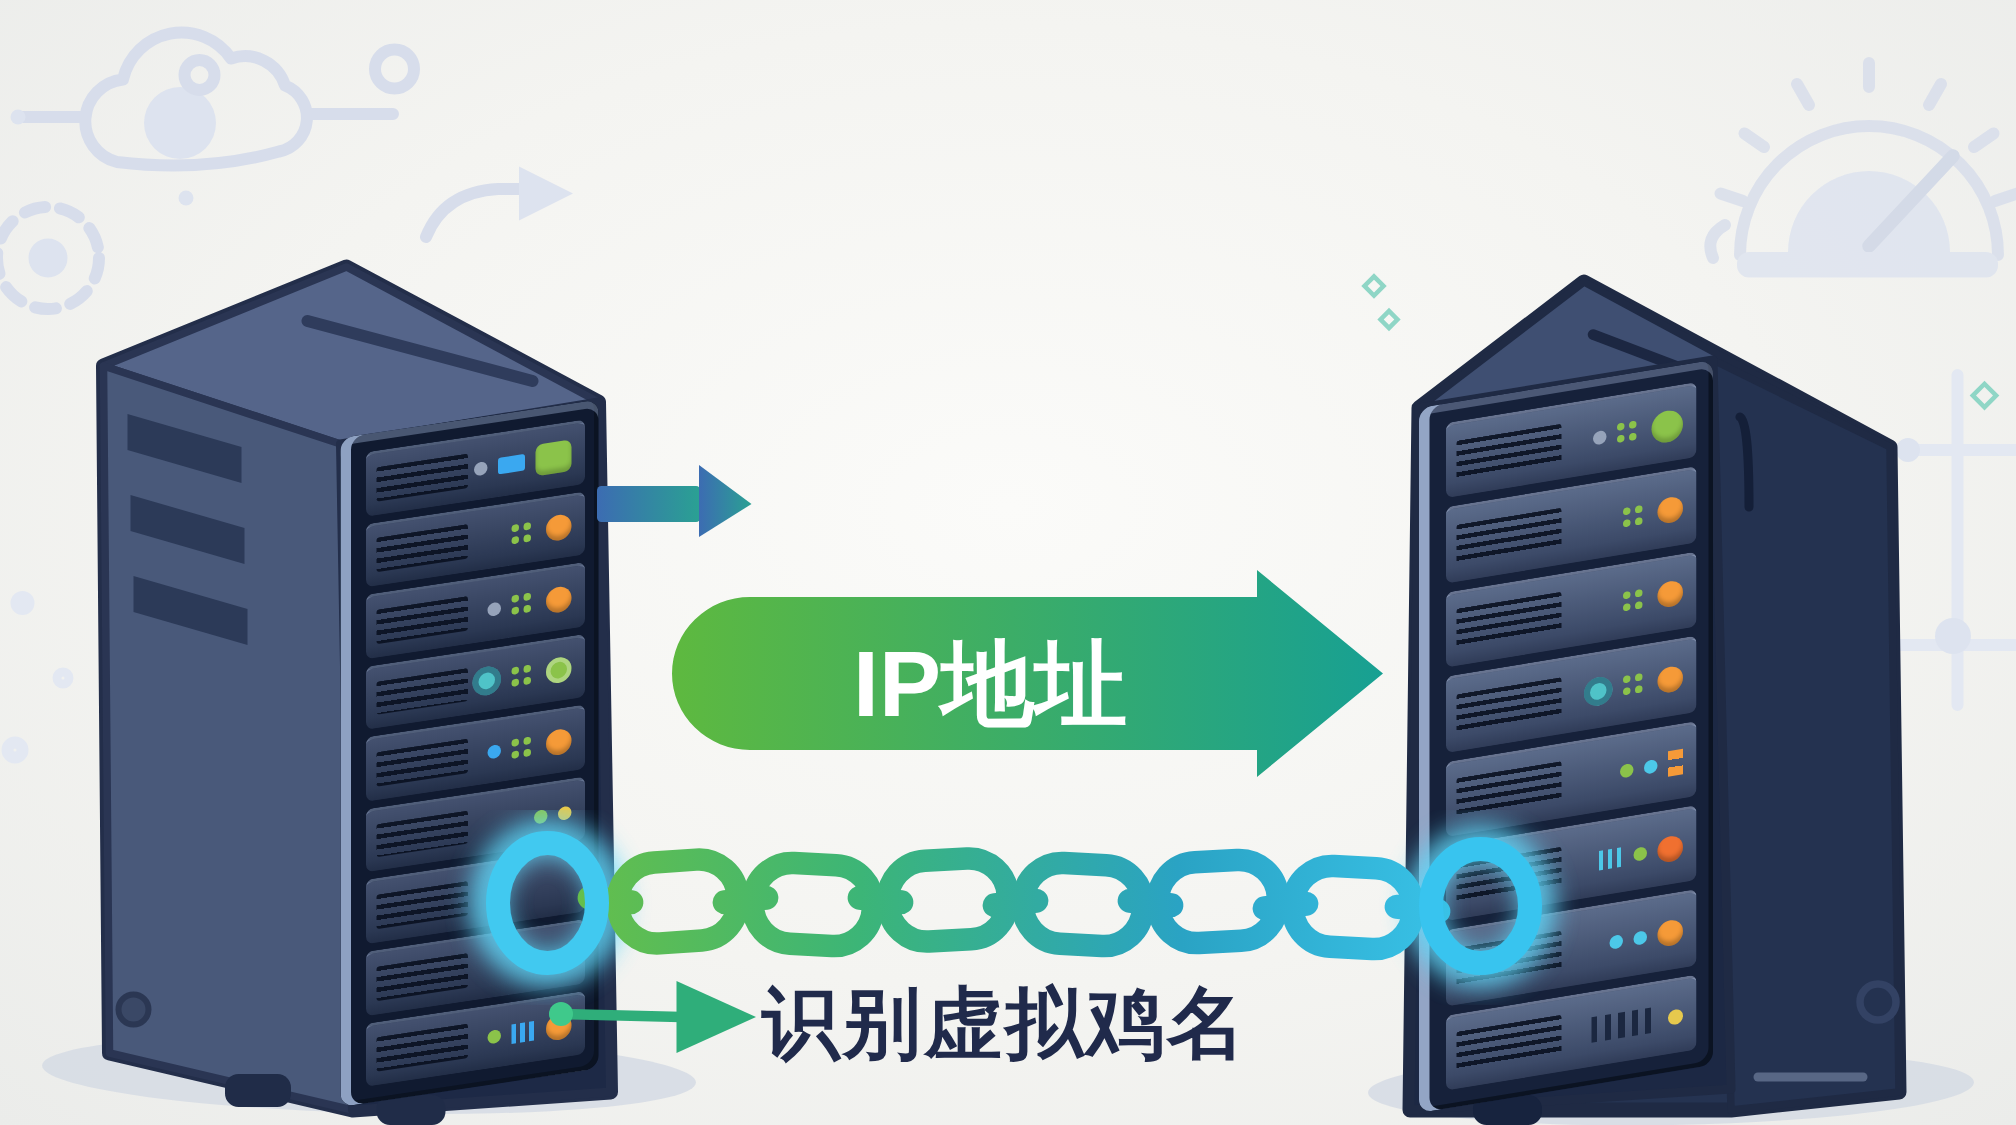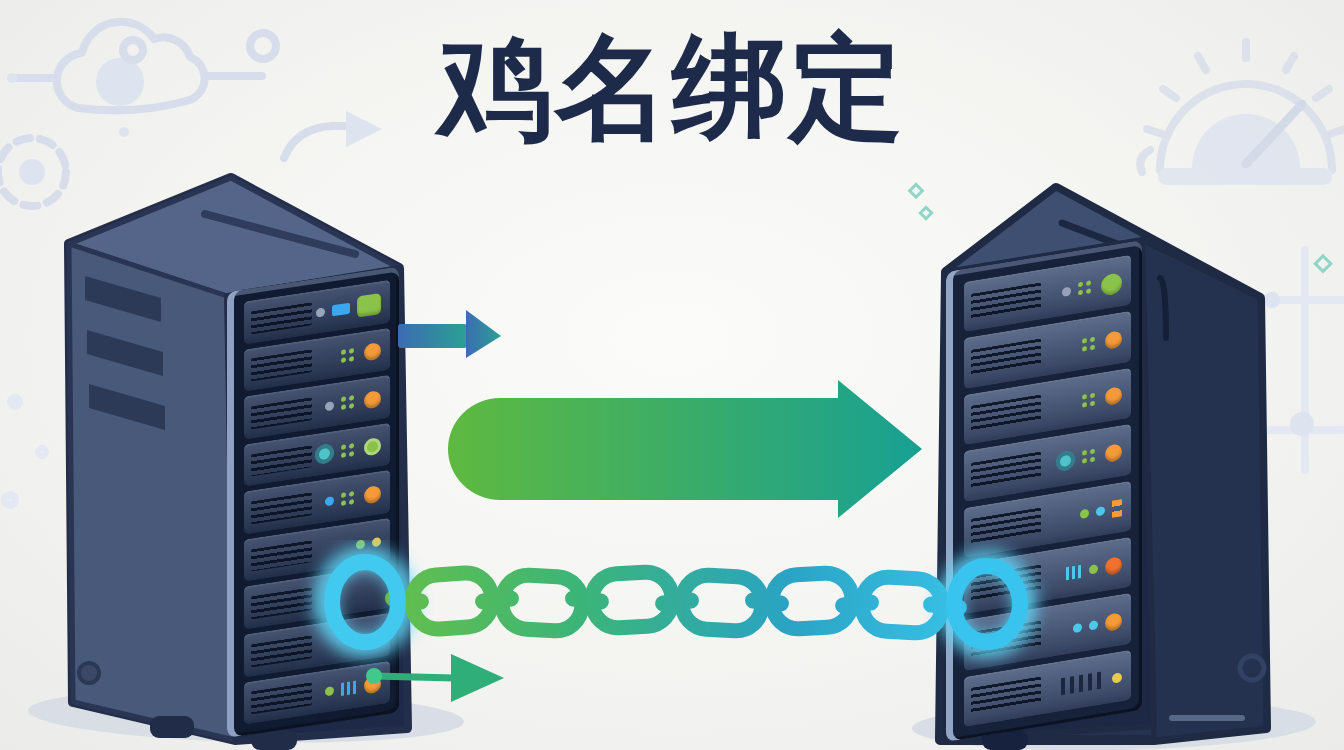--- a/index.html
+++ b/index.html
@@ -255,20 +255,21 @@
 
   <svg id="ip-arrow-svg" class="abs" width="500" height="175" viewBox="0 0 500 175">
     <defs>
       <linearGradient id="ipGrad" x1="0" y1="0" x2="1" y2="0">
         <stop offset="0" stop-color="#5eb93f"></stop>
         <stop offset="1" stop-color="#17a093"></stop>
       </linearGradient>
     </defs>
     <path d="M70,26 H408 V8 L492,77 L408,146 V128 H70 A52,51 0 0 1 18,77 A52,51 0 0 1 70,26 Z" fill="url(#ipGrad)"></path>
   </svg>
+  <div id="ip-arrow-text" class="abs">IP地址</div>
 
   <svg id="chain-svg" class="abs" width="770" height="130" viewBox="0 0 770 130">
     <defs>
       <linearGradient id="chainGrad" gradientUnits="userSpaceOnUse" x1="30" y1="0" x2="740" y2="0">
         <stop offset="0" stop-color="#72c23d"></stop>
         <stop offset="0.35" stop-color="#3cb577"></stop>
         <stop offset="0.65" stop-color="#2aa3c4"></stop>
         <stop offset="1" stop-color="#3ecdf4"></stop>
       </linearGradient>
       <filter id="glowBlur" x="-60%" y="-60%" width="220%" height="220%">
@@ -300,16 +301,16 @@
       <ellipse cx="70" cy="62" rx="33" ry="40" stroke="#41c9f0" stroke-width="16"></ellipse>
       <ellipse cx="692" cy="64" rx="33" ry="38" stroke="#38c4ef" stroke-width="16"></ellipse>
     </g>
   </svg>
 
   <svg id="bottom-arrow-svg" class="abs" width="150" height="62" viewBox="0 0 150 62">
     <line x1="16" y1="31" x2="96" y2="33" stroke-linecap="round" stroke-width="7" stroke="#2fae7a"></line>
     <circle cx="16" cy="31" r="8" fill="#3fc98b"></circle>
     <polygon points="93,9 146,33 93,57" fill="#2fae7a"></polygon>
   </svg>
-
-  <h1 id="title" class="abs" style="margin:0;">鸡名绑定</h1>
+  <div id="label-virtual" class="abs flow-label">识别虚拟鸡名</div>
+
 
 </div>
 
 </body></html>

